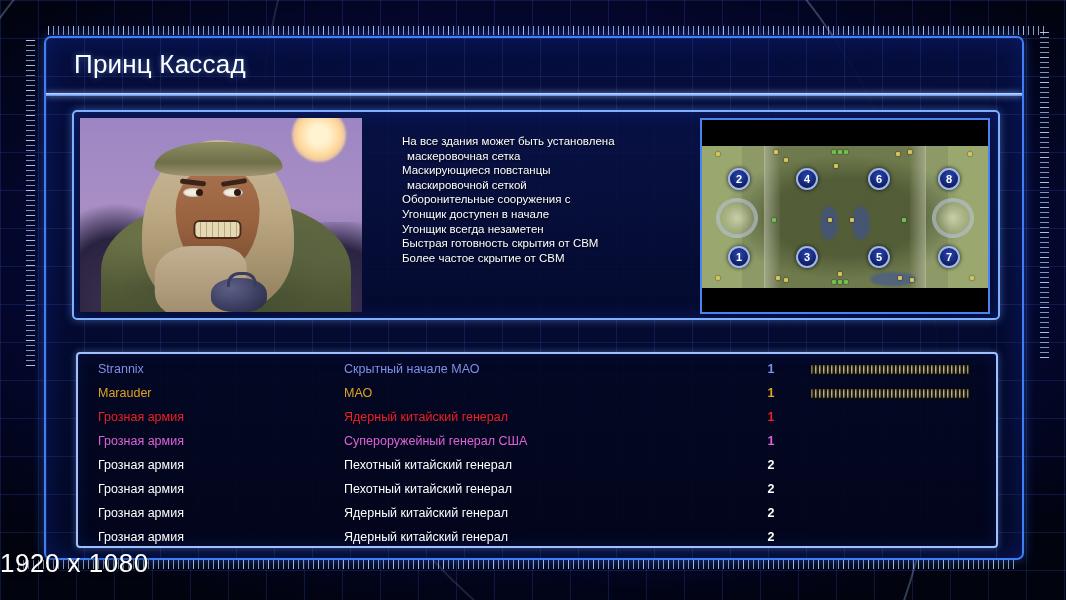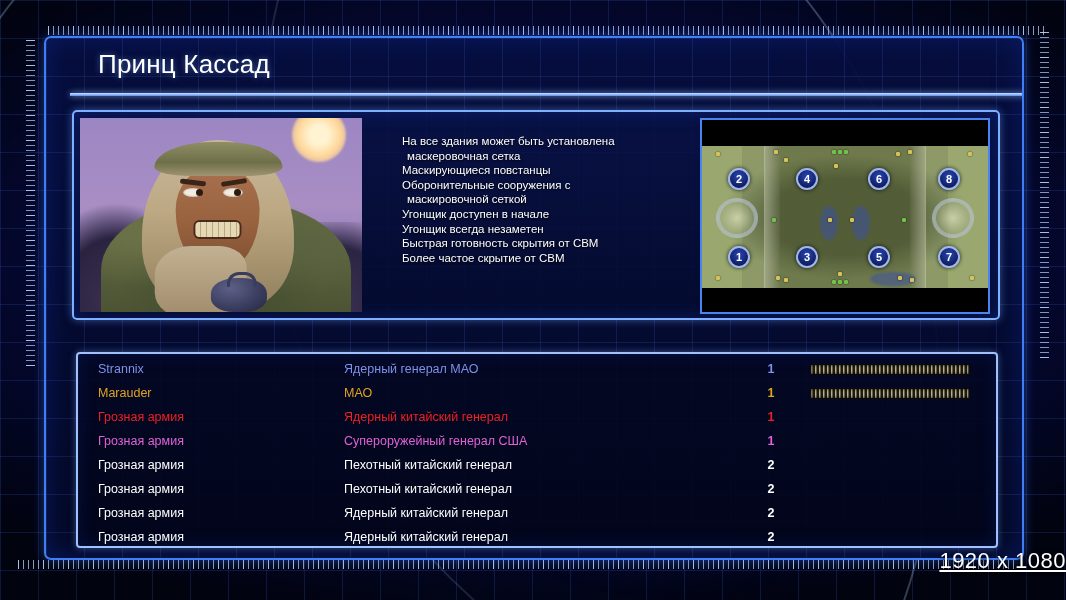--- a/index.html
+++ b/index.html
@@ -67,21 +67,21 @@
   }
   #window-inner {
     position:absolute; inset:0;
     background:
       repeating-linear-gradient(to right, rgba(58,92,190,.22) 0 1px, transparent 1px 38px),
       repeating-linear-gradient(to bottom, rgba(58,92,190,.20) 0 1px, transparent 1px 38px);
     pointer-events:none;
   }
 
   
-  #titlebar { position:absolute; left:0; top:0; width:100%; height:57px;margin-left:24px; }
+  #titlebar { position:absolute; left:0; top:0; width:100%; height:57px; }
   #page-title {
     position:absolute; left:28px; top:11px;
     font-size:26px; color:#ffffff; letter-spacing:.2px;
     text-shadow:0 0 6px rgba(120,170,255,.55);
   }
   #title-rule {
     position:absolute; left:0; top:55px; width:100%; height:3px;
     background:linear-gradient(to bottom,#cfe0ff,#5d90f0);
     box-shadow:0 0 6px rgba(140,185,255,.9);
   }
@@ -278,24 +278,23 @@
     background:
       repeating-linear-gradient(to right,
         #b9b08a 0 1px, #6b6348 1px 2px, #1b1a14 2px 4px);
     border:1px solid #0a0a08;
     box-shadow:inset 0 0 3px rgba(0,0,0,.9);
   }
 
   
   #resolution-watermark {
     position:absolute; left:0; top:548px; width:100%;
-    text-align:right; font-size:22px; color:#ffffff;
+    text-align:left; font-size:26px; color:#ffffff;
     text-shadow:0 2px 5px rgba(0,0,0,.9);
     letter-spacing:.5px;
-    text-decoration:underline;
   }
 </style>
 </head>
 <body>
 
 <div id="root">
 
   <div class="arc" id="arc1"></div>
   <div class="arc" id="arc2"></div>
   <div class="blob" style="left:520px;top:390px;width:300px;height:150px;background:rgba(60,100,220,.22);"></div>
@@ -332,22 +331,22 @@
         <div class="teeth"></div>
         <div class="headband"></div>
         <div class="scarf"></div>
         <div class="kettle"></div>
       </div>
 
       <div id="description">
           <div class="line">На все здания может быть установлена</div>
           <div class="line cont">маскеровочная сетка</div>
           <div class="line">Маскирующиеся повстанцы</div>
+          <div class="line cont">маскировочной сеткой</div>
           <div class="line">Оборонительные сооружения с</div>
-          <div class="line cont">маскировочной сеткой</div>
           <div class="line">Угонщик доступен в начале</div>
           <div class="line">Угонщик всегда незаметен</div>
           <div class="line">Быстрая готовность скрытия от СВМ</div>
           <div class="line">Более частое скрытие от СВМ</div>
         </div>
 
       <div id="minimap">
         <div class="terrain"></div>
         <div class="cliff a"></div>
         <div class="cliff b"></div>
@@ -391,21 +390,21 @@
         <div class="prop" style="left:208px;top:158px;"></div>
         <div class="prop" style="left:268px;top:156px;"></div>
       </div>
     </div>
 
 
     <div id="player-list">
       <div class="rows" id="player-rows">
           <div class="prow">
             <div class="c-name" style="color: rgb(127, 144, 232);">Strannix</div>
-            <div class="c-army" style="color: rgb(127, 144, 232);">Ядерный генерал МАО</div>
+            <div class="c-army" style="color: rgb(127, 144, 232);">Скрытный начале МАО</div>
             <div class="c-team" style="color: rgb(127, 144, 232);">1</div>
             <div class="c-prog">
               <div class="pbar" style="width: 100%;"></div>
             </div>
           </div>
           <div class="prow">
             <div class="c-name" style="color: rgb(224, 163, 34);">Marauder</div>
             <div class="c-army" style="color: rgb(224, 163, 34);">МАО</div>
             <div class="c-team" style="color: rgb(224, 163, 34);">1</div>
             <div class="c-prog">

